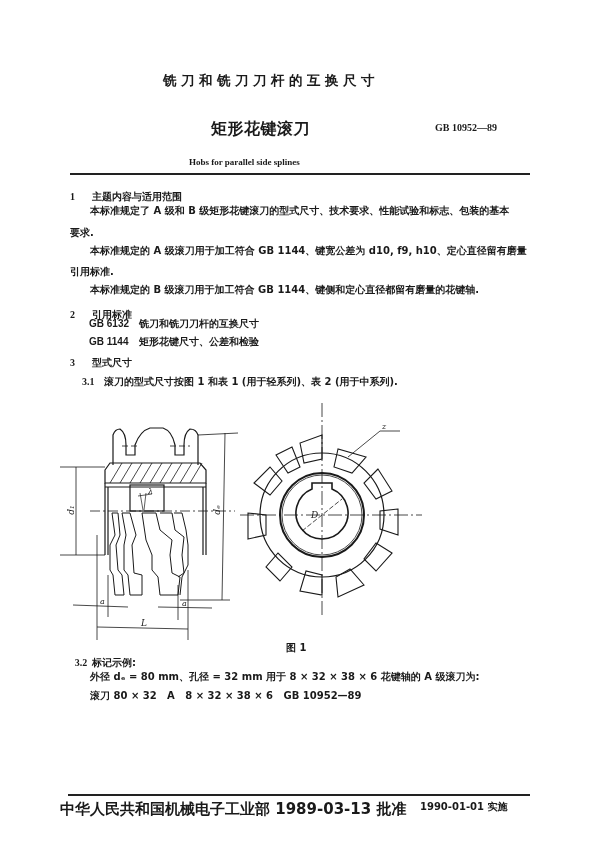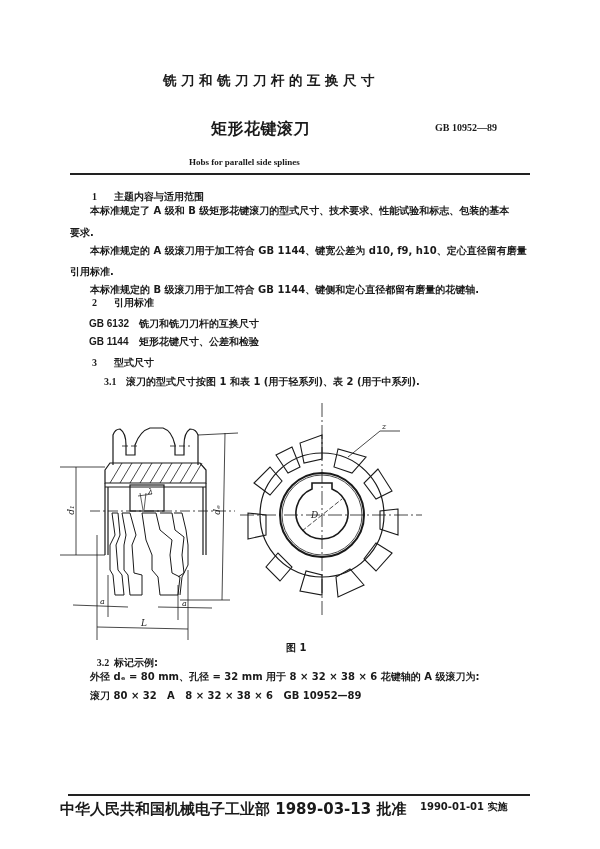--- a/index.html
+++ b/index.html
@@ -4,21 +4,21 @@
   <style>
     * { margin: 0; padding: 0; box-sizing: border-box; }
     html, body { width: 600px; height: 849px; background: #ffffff; overflow: hidden; }
     body { position: relative; font-family: "DejaVu Serif", "Liberation Serif", serif; color: #1a1a1a; }
     .abs { position: absolute; white-space: nowrap; }
     .national-title { left: 163px; top: 72px; font-size: 13.5px; font-weight: bold; letter-spacing: 4.5px; font-family: "DejaVu Sans", sans-serif; }
     .doc-title { left: 211px; top: 119px; font-size: 16px; font-weight: bold; font-family: "DejaVu Sans", sans-serif; letter-spacing: 0.5px; }
     .std-code { left: 435px; top: 122px; font-size: 10px; font-weight: bold; font-family: "Liberation Serif", serif; }
     .en-title { left: 189px; top: 157px; font-size: 9px; font-weight: bold; font-family: "Liberation Serif", serif; }
     .hr { position: absolute; height: 1.5px; background: #222; }
-    .sec-head { font-size: 10px; font-weight: bold; font-family: "DejaVu Sans", sans-serif; margin-left: 22px; }
+    .sec-head { font-size: 10px; font-weight: bold; font-family: "DejaVu Sans", sans-serif; }
     .sec-num { display: inline-block; width: 22px; font-family: "Liberation Serif", serif; }
     .para { font-size: 10px; font-weight: bold; font-family: "DejaVu Sans", sans-serif; line-height: 22px; }
     .ref-code { display: inline-block; width: 50px; font-family: Liberation Sans, sans-serif; }
     .fig-caption { left: 286px; top: 641px; font-size: 10px; font-weight: bold; font-family: "DejaVu Sans", sans-serif; }
     .footer-left { left: 60px; top: 808px; font-size: 15px; font-weight: bold; font-family: "DejaVu Sans", sans-serif; }
     .footer-right { left: 440px; top: 808px; font-size: 10px; font-weight: bold; font-family: "DejaVu Sans", sans-serif; }
     svg { position: absolute; }
   </style>
 </head>
 <body>
@@ -32,21 +32,21 @@
 
 <div class="abs sec-head" style="left:70px; top:190px;">
   <span class="sec-num">1</span><span>主题内容与适用范围</span>
 </div>
 <div class="abs para" style="left:90px; top:200px;">本标准规定了 A 级和 B 级矩形花键滚刀的型式尺寸、技术要求、性能试验和标志、包装的基本</div>
 <div class="abs para" style="left:70px; top:222px;">要求.</div>
 <div class="abs para" style="left:90px; top:240px;">本标准规定的 A 级滚刀用于加工符合 GB 1144、键宽公差为 d10, f9, h10、定心直径留有磨量</div>
 <div class="abs para" style="left:70px; top:261px;">引用标准.</div>
 <div class="abs para" style="left:90px; top:279px;">本标准规定的 B 级滚刀用于加工符合 GB 1144、键侧和定心直径都留有磨量的花键轴.</div>
 
-<div class="abs sec-head" style="left:70px; top:296px;">
+<div class="abs sec-head" style="left:70px; top:308px;">
   <span class="sec-num">2</span><span>引用标准</span>
 </div>
 <div class="abs para" style="left:89px; top:313px;">
   <span class="ref-code">GB 6132</span><span>铣刀和铣刀刀杆的互换尺寸</span>
 </div>
 <div class="abs para" style="left:89px; top:331px;">
   <span class="ref-code">GB 1144</span><span>矩形花键尺寸、公差和检验</span>
 </div>
 
 <div class="abs sec-head" style="left:70px; top:356px;">

